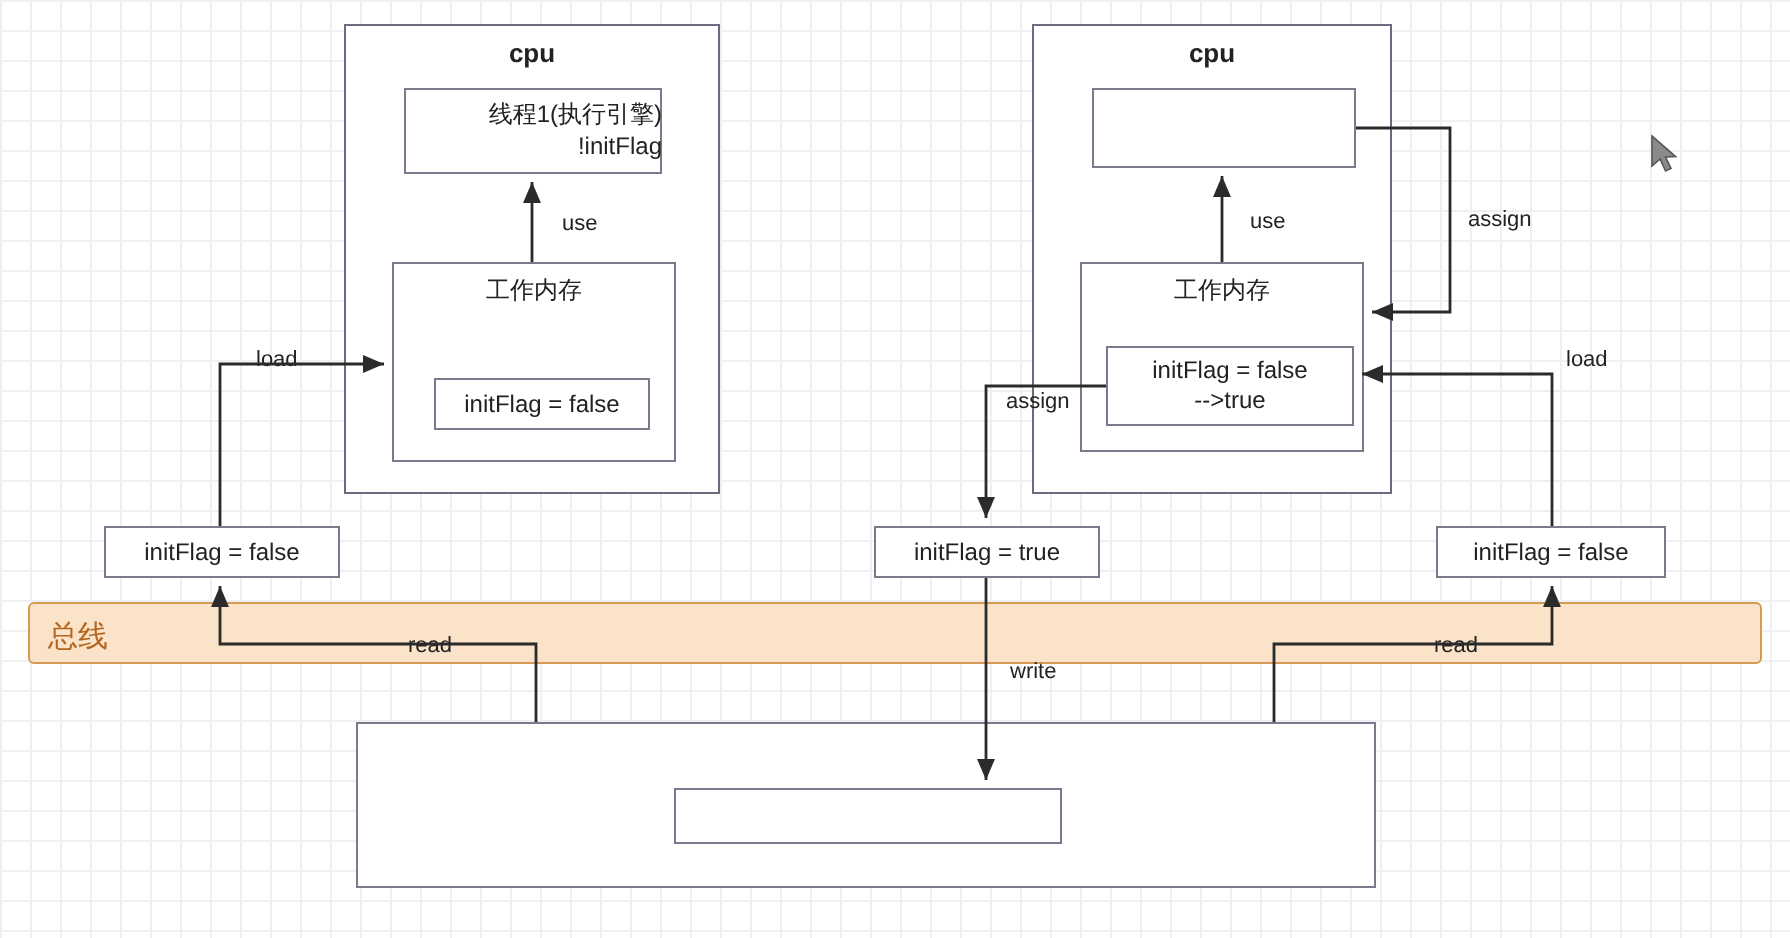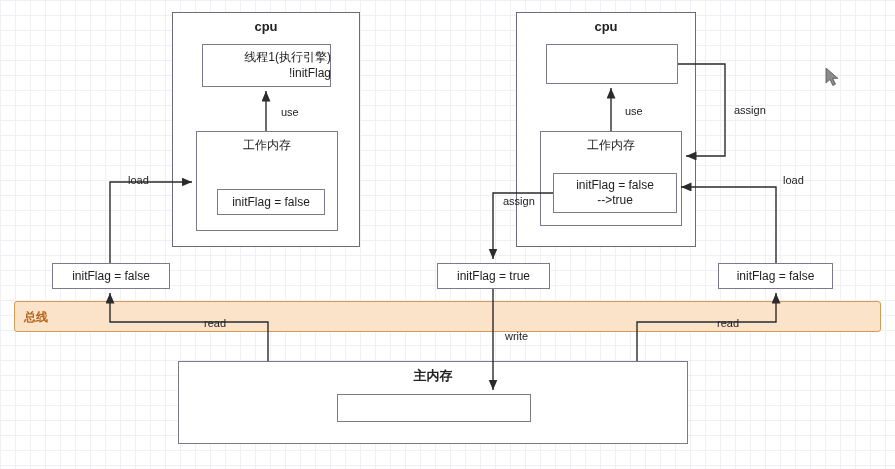--- a/index.html
+++ b/index.html
@@ -53,22 +53,22 @@
   .bus {
     position: absolute;
     box-sizing: border-box;
     background: #fae3c8;
     border: 1px solid #d79a53;
     border-radius: 3px;
   }
   .bus-label {
     position: absolute;
     color: #b5651d;
-    font-weight: bold;
-    font-size: 12px;
+    font-weight: normal;
+    font-size: 15px;
   }
   svg.lines {
     position: absolute;
     left: 0;
     top: 0;
     width: 895px;
     height: 469px;
     pointer-events: none;
   }
   .cursor {
@@ -113,21 +113,20 @@
   <div class="box" style="left:437px; top:263px; width:113px; height:26px;"></div>
   <div class="label-plain" style="left:437px; top:269px; width:113px;">initFlag = true</div>
 
   <div class="box" style="left:718px; top:263px; width:115px; height:26px;"></div>
   <div class="label-plain" style="left:718px; top:269px; width:115px;">initFlag = false</div>
 
   <div class="bus" style="left:14px; top:301px; width:867px; height:31px;"></div>
   <div class="bus-label" style="left:24px; top:309px;">总线</div>
 
   <div class="box" style="left:178px; top:361px; width:510px; height:83px;"></div>
-  <div class="label-title" style="left:178px; top:367px; width:510px;">主内存</div>
   <div class="box" style="left:337px; top:394px; width:194px; height:28px;"></div>
 
   <div class="label-small" style="left:253px; top:106px;">use</div>
   <div class="label-small" style="left:597px; top:105px;">use</div>
   <div class="label-small" style="left:100px; top:174px;">load</div>
   <div class="label-small" style="left:755px; top:174px;">load</div>
   <div class="label-small" style="left:706px; top:104px;">assign</div>
   <div class="label-small" style="left:475px; top:195px;">assign</div>
   <div class="label-small" style="left:477px; top:330px;">write</div>
   <div class="label-small" style="left:176px; top:317px;">read</div>

